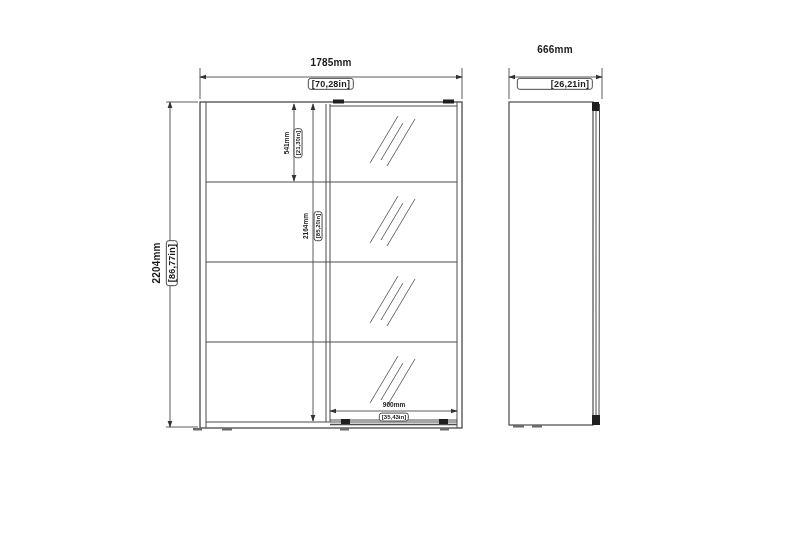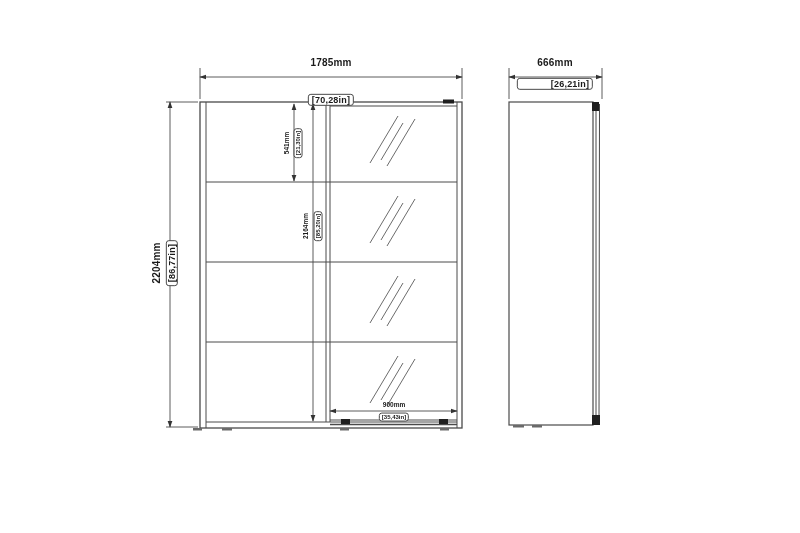--- a/index.html
+++ b/index.html
@@ -168,23 +168,23 @@
         <line x1="313" y1="104" x2="313" y2="421" marker-start="url(#arr)" marker-end="url(#arr)"></line>
       </g>
 
       <g>
         <line x1="330" y1="411" x2="457" y2="411" marker-start="url(#arr)" marker-end="url(#arr)"></line>
       </g>
     </g>
   </svg>
 
   <div class="lbl big" style="left:331px; top:63px;">1785mm</div>
-  <div class="lbl big boxed" style="left:331px; top:100px;">[70,28in]</div>
+  <div class="lbl big boxed" style="left:331px; top:84px;">[70,28in]</div>
 
-  <div class="lbl big" style="left:555px; top:63px;text-align:right;">666mm</div>
+  <div class="lbl big" style="left:555px; top:50px;text-align:right;">666mm</div>
   <div class="lbl big boxed" style="left:555px; top:84px;padding-left:33px;">[26,21in]</div>
 
   <div class="lbl big vert" style="left:157px; top:263px;">2204mm</div>
   <div class="lbl big boxed vert" style="left:172px; top:263px;">[86,77in]</div>
 
   <div class="lbl small vert" style="left:287px; top:143px;">541mm</div>
   <div class="lbl small boxed vert" style="left:298px; top:143px;">[21,30in]</div>
 
   <div class="lbl small vert" style="left:306px; top:226px;">2164mm</div>
   <div class="lbl small boxed vert" style="left:318px; top:226px;">[85,20in]</div>

